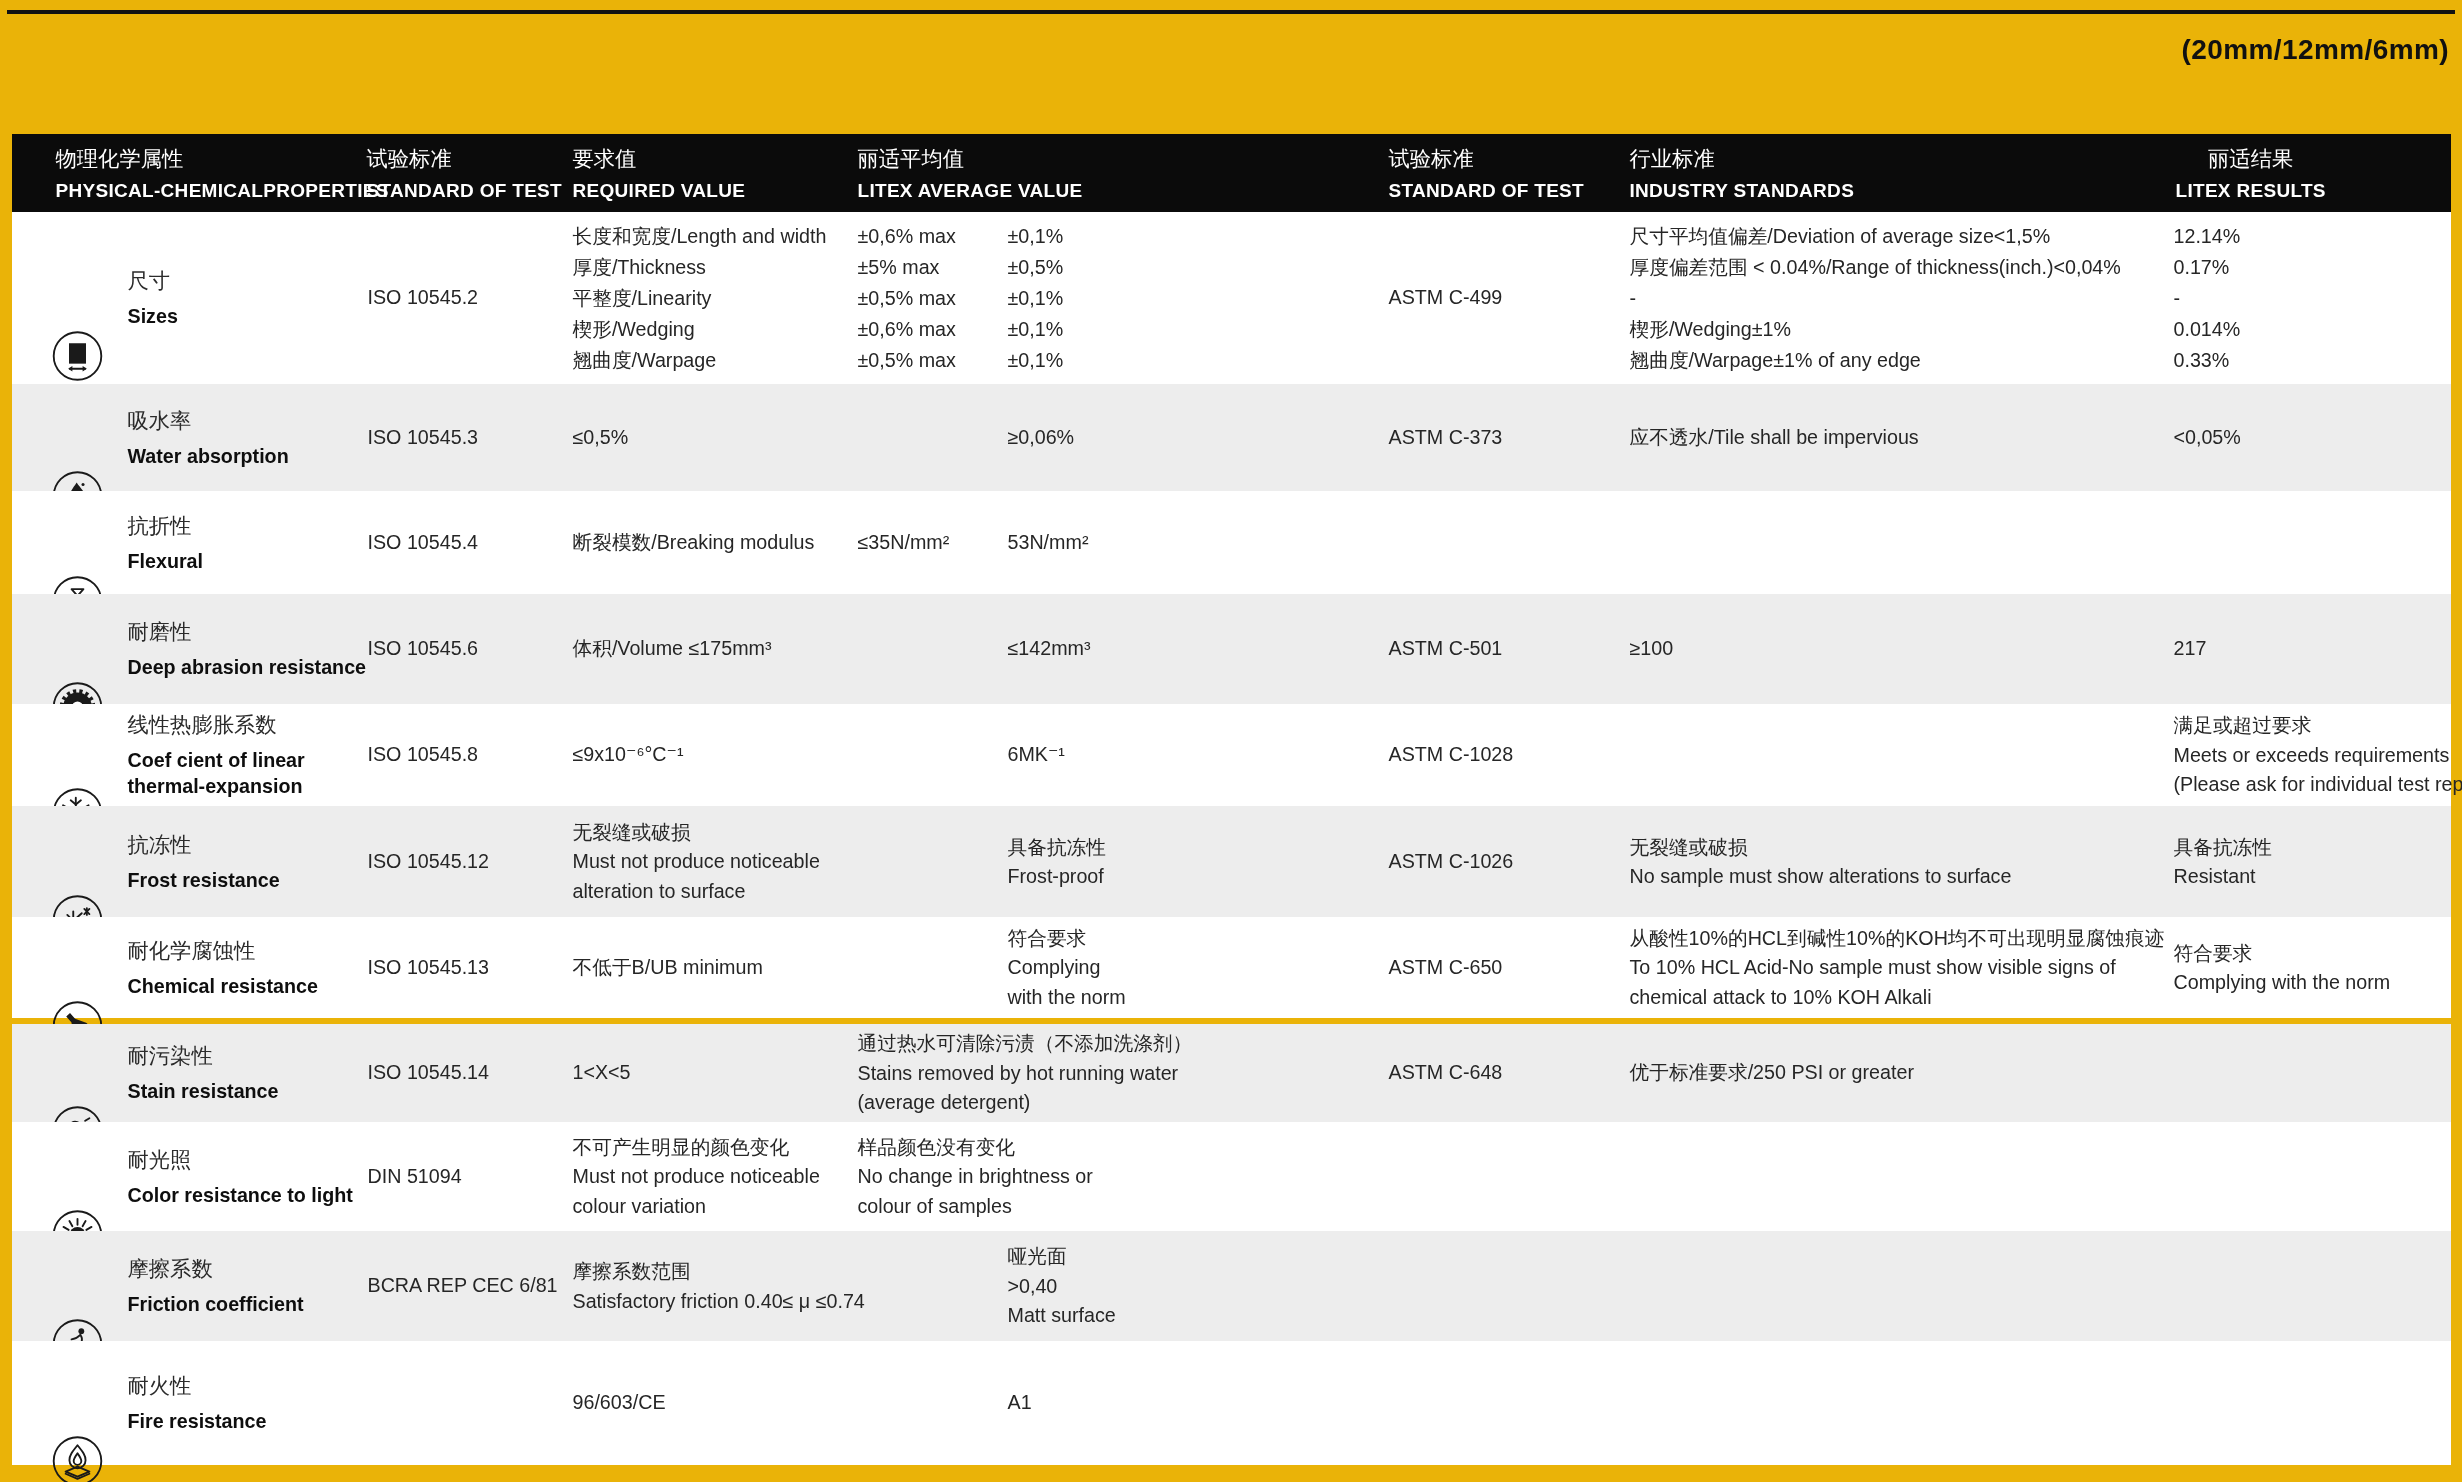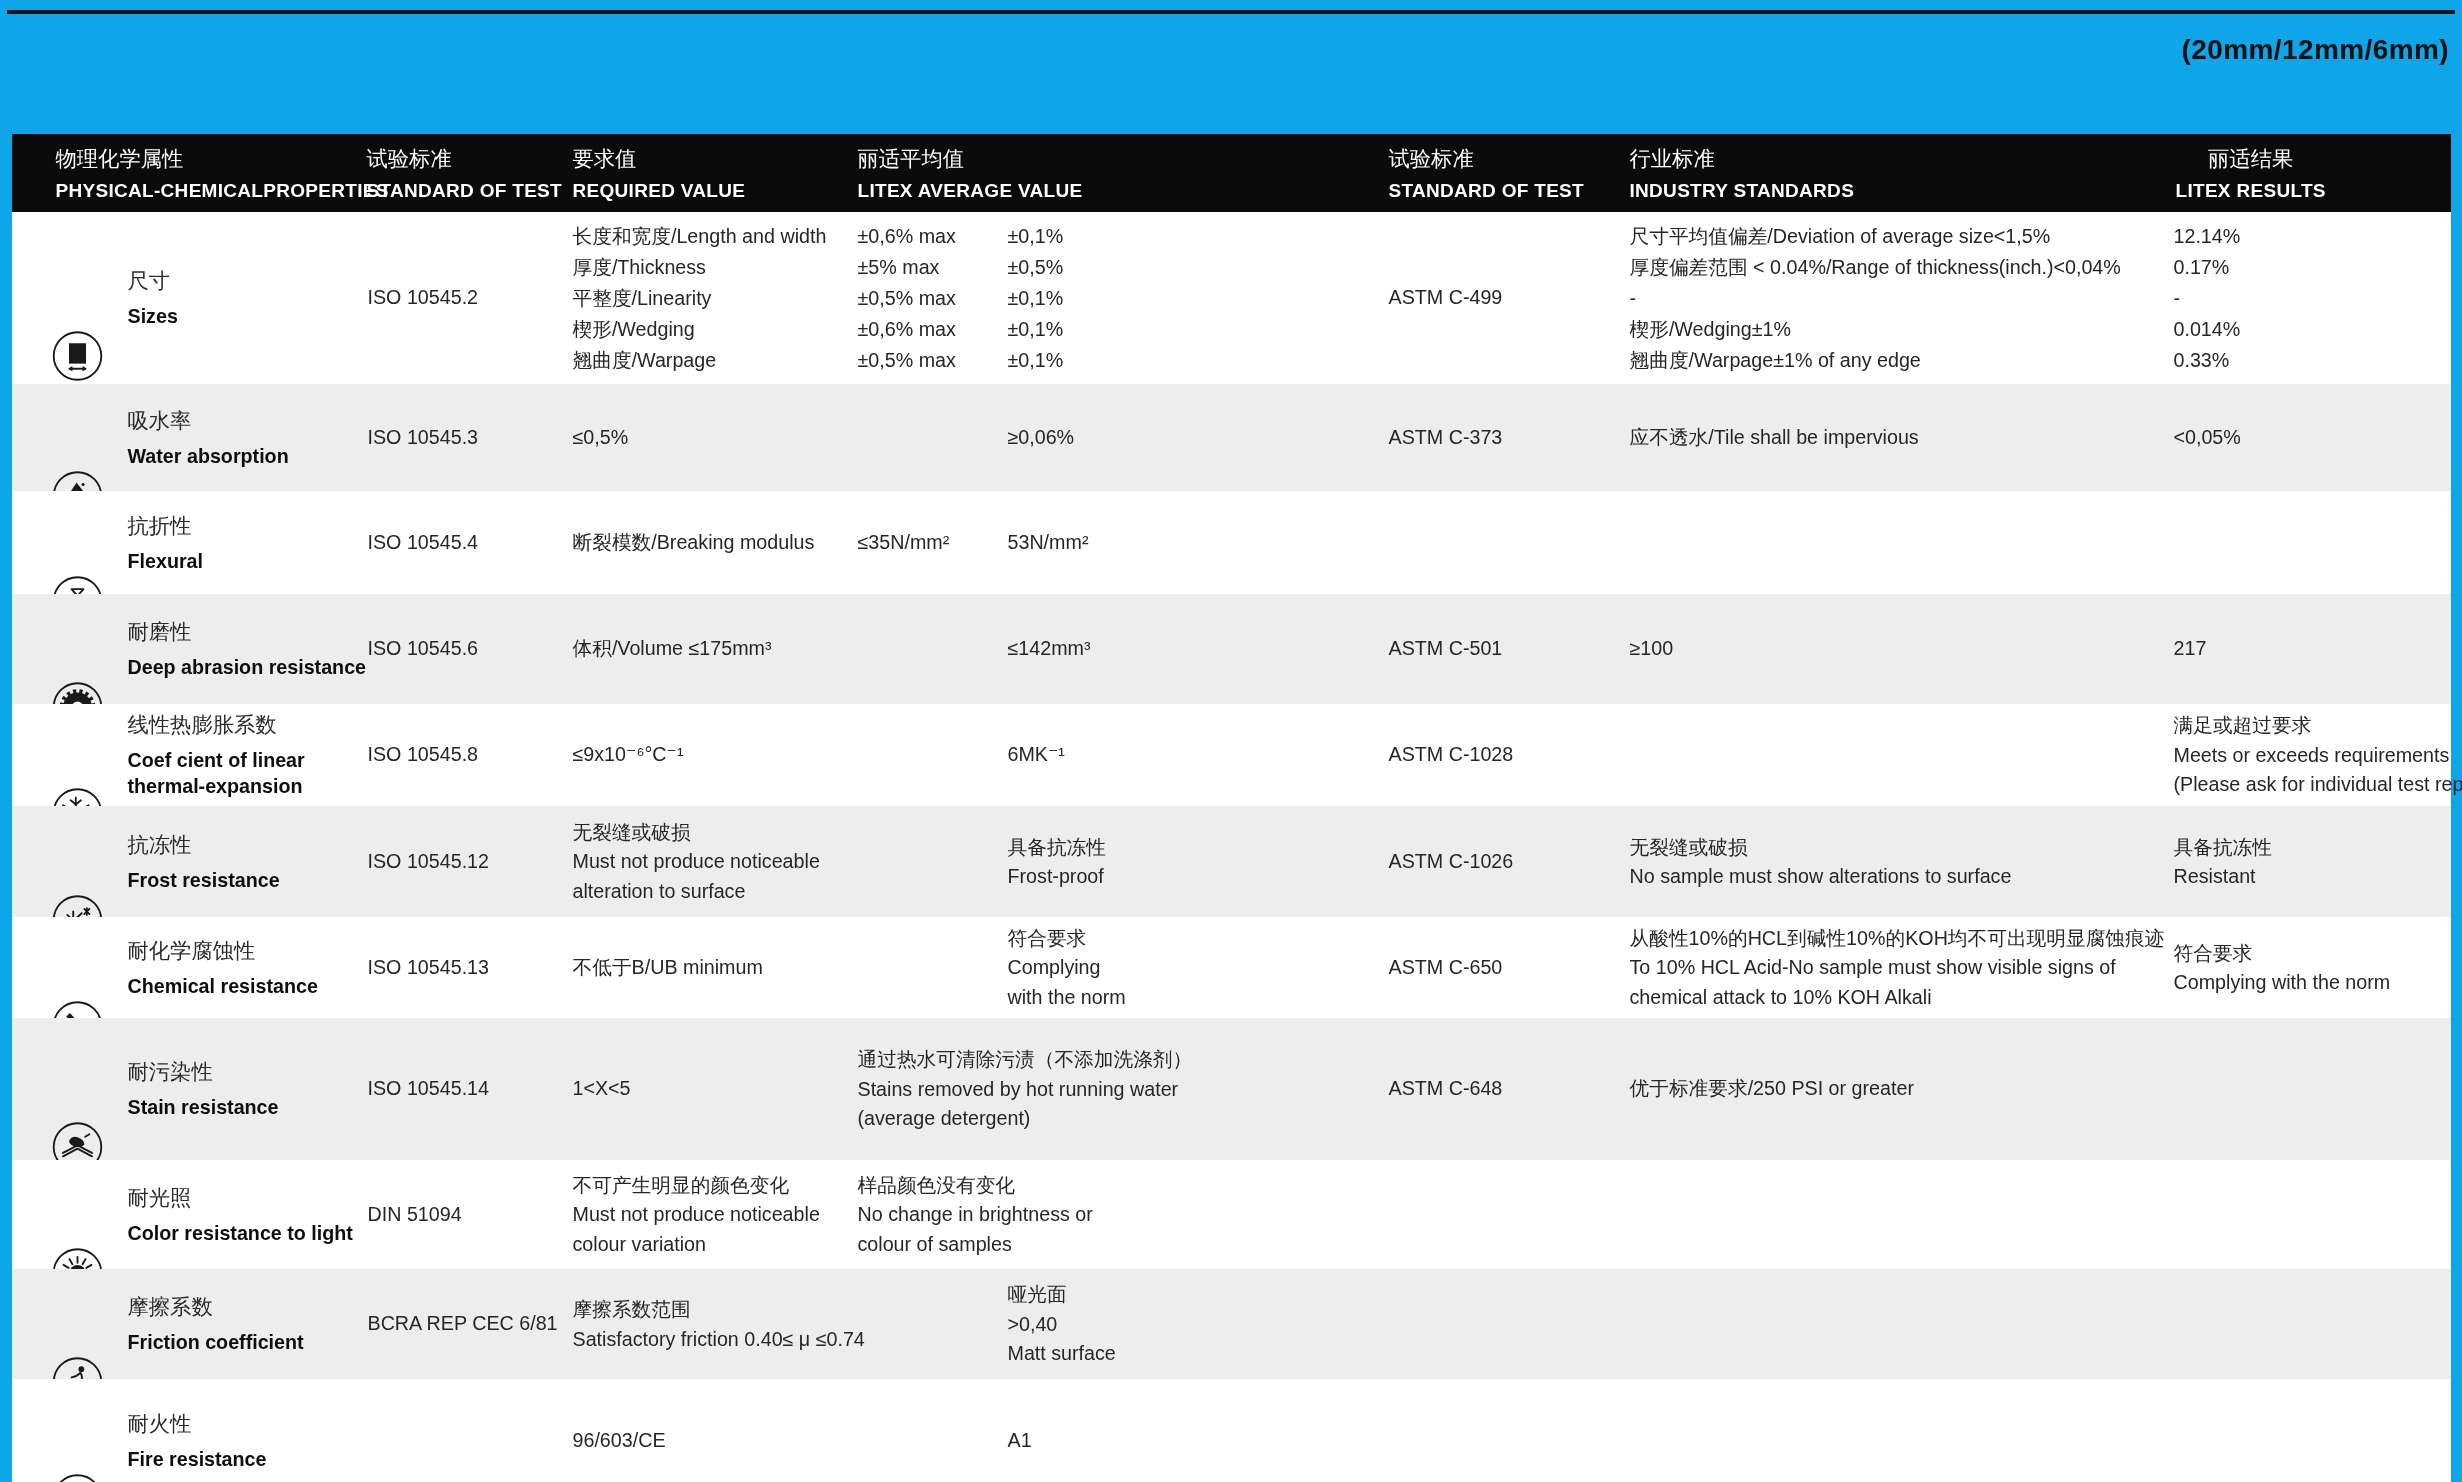--- a/index.html
+++ b/index.html
@@ -1,37 +1,37 @@
 <!DOCTYPE html>
 <html style="font-size:13px"><head>
 <meta charset="utf-8">
 <style>
   html,body{margin:0;padding:0;background:#ffffff;}
   .page{
     position:relative; width:2462px; height:1482px; overflow:hidden;
-    background:#0ea5e9; color:#262626;
+    background:#eab308; color:#262626;
     font-family:"Liberation Sans","DejaVu Sans",sans-serif;
   }
   .top-rule{position:absolute; top:9.8px; left:6.6px; right:6.6px; height:4.1px; background:#121212;}
   .size-note{position:absolute; top:34px; right:13px; font-size:28px; font-weight:bold; color:#111; letter-spacing:0.4px;}
 
   
   .thead{position:absolute; top:134px; left:11.5px; right:11.5px; height:78px; background:#0b0b0b;}
   .hcol{position:absolute; top:50%; transform:translateY(-50%); color:#ffffff; white-space:pre;}
   .hcol .zh{display:block; font-size:21.3px; margin-bottom:7.4px; font-weight:normal;}
   .hcol .en{display:block; font-size:19px; font-weight:bold; letter-spacing:0.3px;}
   .hc1{left:44px;} .hc2{left:355px;} .hc3{left:561px;} .hc4{left:846px;}
   .hc5{left:1377px;} .hc6{left:1618px;} .hc7{left:2164px;text-align:center;}
 
   
   .rows{position:absolute; top:212px; left:0; right:0;}
   .row{position:relative; width:2439px; margin:0 11.5px; background:#ffffff;}
   .row.gray{background:#ededed;}
   .r1{height:172px;} .r2{height:107px;} .r3{height:103px;} .r4{height:110px;}
-  .r5{height:102px;} .r6{height:111px;} .r7{height:101px;} .r8{height:142px;}
+  .r5{height:102px;} .r6{height:111px;} .r7{height:101px;} .r8{height:98px;margin-top:6px;}
   .r9{height:109px;} .r10{height:110px;} .r11{height:124px;}
 
   .cell{position:absolute; top:50%; transform:translateY(-50%); font-size:19.7px; line-height:29.5px; white-space:pre; color:#262626;}
   .icon-cell{left:40px; width:53px; height:53px;}
   .icon-cell svg{display:block;}
   .prop{left:116px;}
   .prop .zh{display:block; font-size:21.3px; margin-bottom:6.6px; color:#2b2b2b;}
   .prop .en{display:block; font-size:19.7px; font-weight:bold; color:#0e0e0e; white-space:pre; line-height:26px;}
   .std{left:356px;}
   .req{left:561px;}

